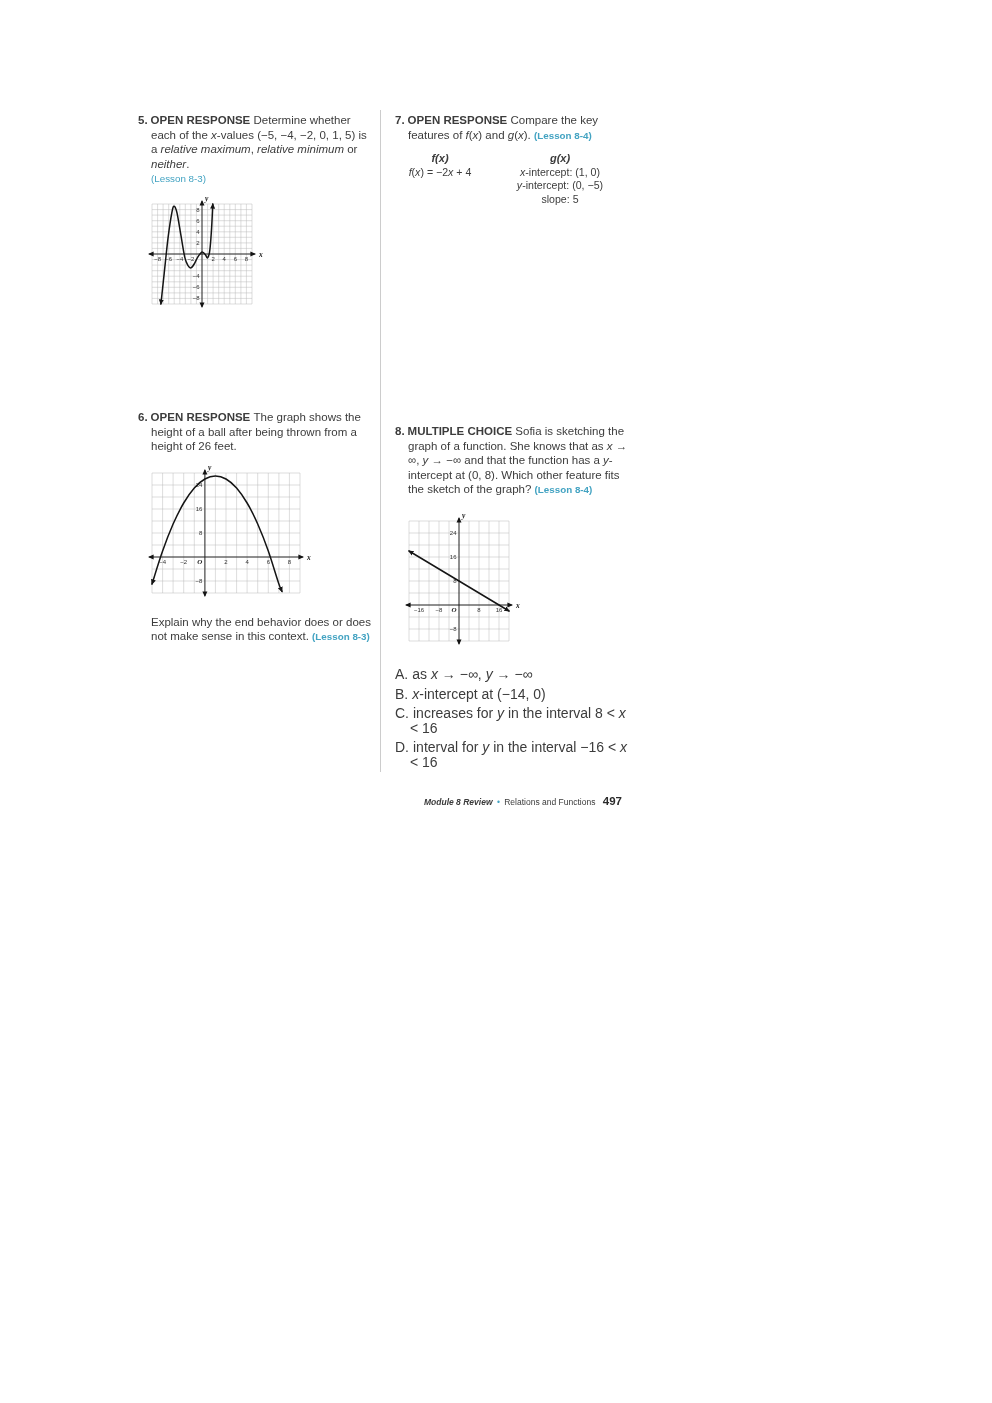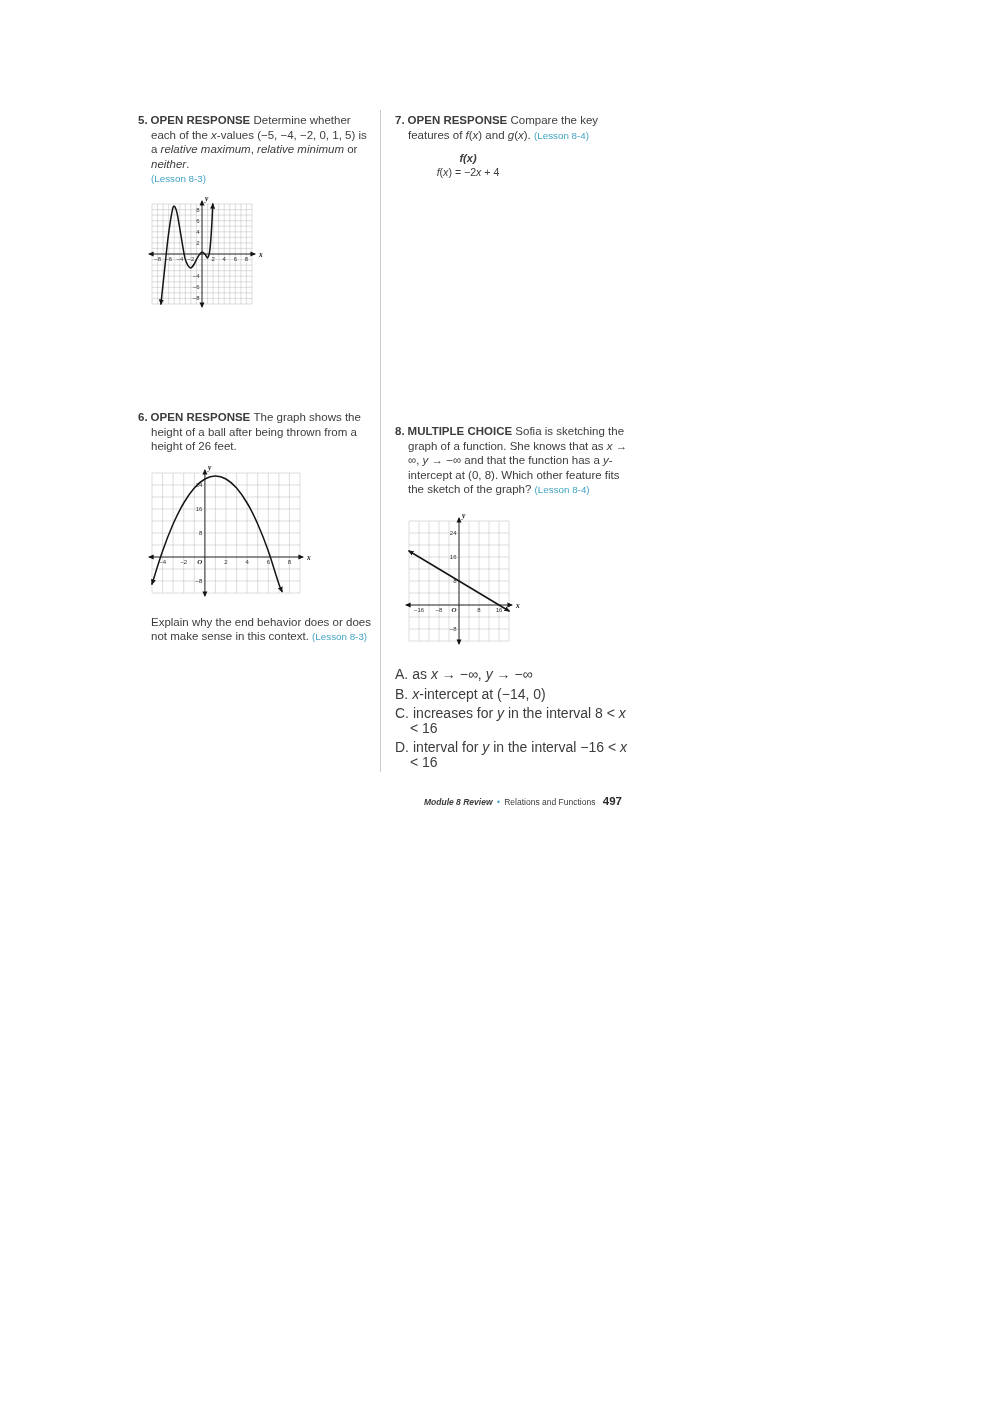--- a/index.html
+++ b/index.html
@@ -14,28 +14,28 @@
   .q { position:absolute; }
   #q5 { left:138px; top:113px; width:233px; }
   #q7 { left:395px; top:113px; width:234px; }
   #q6 { left:138px; top:410px; width:233px; }
   #q8 { left:395px; top:424px; width:234px; }
 
   .q-text { font-size:11.5px; line-height:14.6px; padding-left:13px; text-indent:-13px; }
   .qnum { font-weight:700; margin-right:3px; }
   .sb { font-weight:700; }
   .si { font-style:italic; }
-  .st { color:var(--teal,#43a3c2); font-size:9.8px; }
+  .st { color:var(--teal,#43a3c2); font-size:9.8px;font-weight:bold; }
   .lesson { color:var(--teal,#43a3c2); font-size:9.8px; line-height:12px; padding-left:13px; margin-top:2px; }
 
   .graph-wrap { margin:8px 0 0 6px; display:block; }
   #q8 .graph-wrap { margin-top:12px; }
 
   .kv-table { display:flex; margin:9px 0 0 8px; font-size:10.6px; }
-  .kv-col { text-align:center;margin-left:28px; }
+  .kv-col { text-align:center; }
   .kv-col.f { width:74px; }
   .kv-col.g { width:138px; margin-left:14px; }
   .kv-head { font-weight:700; font-style:italic; font-size:11px; margin-bottom:2px; }
   .kv-row { line-height:13.2px; }
 
   .followup { font-size:11.5px; line-height:14.6px; margin:10px 0 0 13px; }
 
   .choices { margin-top:14px; }
   .choice { font-size:14px; line-height:14.6px; padding-left:15px; text-indent:-15px; margin-top:5px; }
   .choice .letter { margin-right:4px; }
@@ -130,20 +130,26 @@
         </svg></figure>
   </section>
 
   <section class="q" id="q7">
     <p class="q-text"><span class="qnum">7.</span><span><span class="sb">OPEN RESPONSE </span><span>Compare the key features of </span><span class="si">f</span><span>(</span><span class="si">x</span><span>) and </span><span class="si">g</span><span>(</span><span class="si">x</span><span>). </span><span class="st">(Lesson 8-4)</span></span></p>
     <div class="kv-table">
       <div class="kv-col f">
         <p class="kv-head"><span class="sb si">f</span><span class="sb">(</span><span class="sb si">x</span><span class="sb">)</span></p>
         <p class="kv-row"><span class="si">f</span><span>(</span><span class="si">x</span><span>) = −2</span><span class="si">x</span><span> + 4</span></p>
       </div>
+      <div class="kv-col g">
+        <p class="kv-head"><span class="sb si">g</span><span class="sb">(</span><span class="sb si">x</span><span class="sb">)</span></p>
+        <p class="kv-row"><span class="si">x</span><span>-intercept: (1, 0)</span></p>
+        <p class="kv-row"><span class="si">y</span><span>-intercept: (0, −5)</span></p>
+        <p class="kv-row"><span>slope: 5</span></p>
+      </div>
     </div>
   </section>
 
   <section class="q" id="q6">
     <p class="q-text"><span class="qnum">6.</span><span><span class="sb">OPEN RESPONSE </span><span>The graph shows the height of a ball after being thrown from a height of 26 feet.</span></span></p>
     <figure class="graph-wrap"><svg role="img" width="169" height="139" viewBox="0 0 169 139">
           <defs>
             <marker id="ar-g6" markerWidth="7" markerHeight="7" refX="4.6" refY="3" orient="auto-start-reverse" markerUnits="userSpaceOnUse">
               <path d="M0,0.5 L5.6,3 L0,5.5 Z" fill="#141414"></path>
             </marker>

